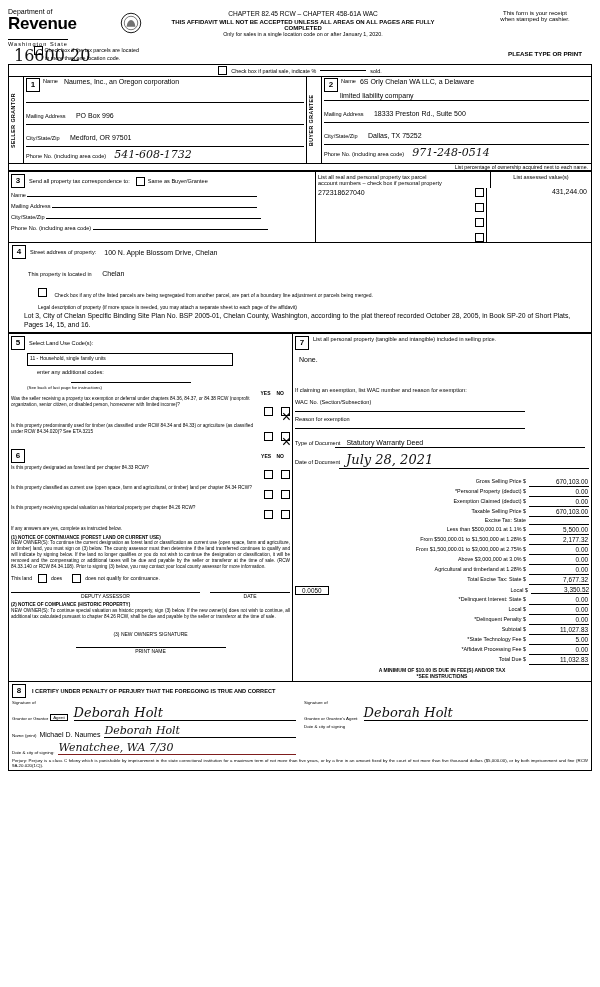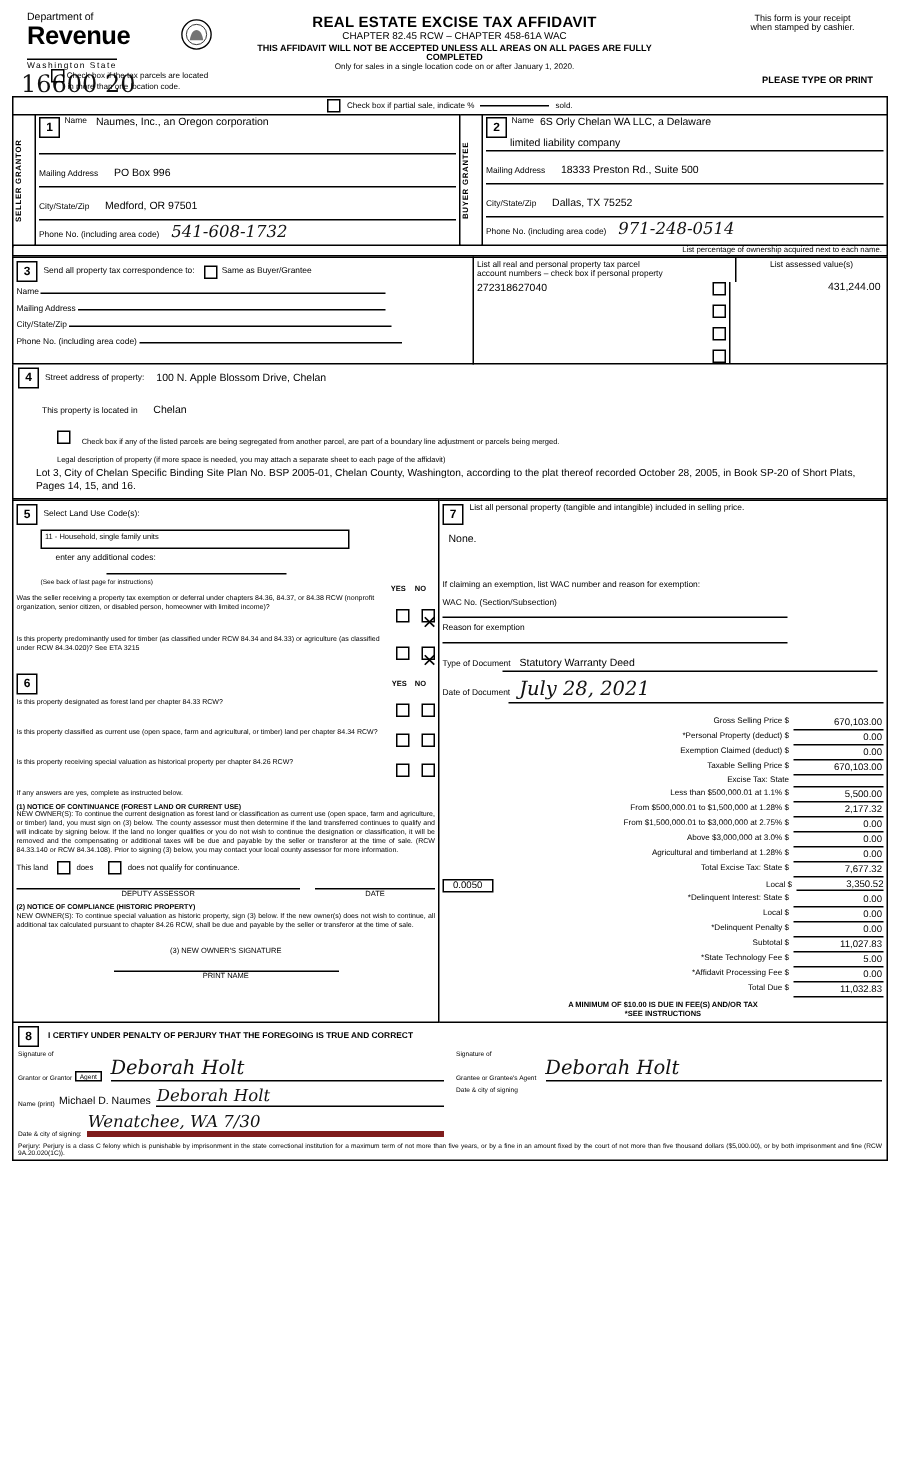--- a/index.html
+++ b/index.html
@@ -9,21 +9,21 @@
   .ctr{text-align:center;}
   .xs{font-size:5px;}
   .tiny{font-size:4.4px;}
   .hand{font-family:"DejaVu Serif",serif;font-style:italic;color:#111;}
   .hand2{font-family:"DejaVu Serif",serif;color:#111;}
   .typed{font-family:"Liberation Sans",sans-serif;font-size:7px;}
   .num{display:inline-block;border:1px solid #000;background:#fff;font-weight:bold;font-size:8px;text-align:center;width:12px;height:12px;line-height:12px;}
   .chk{display:inline-block;width:7px;height:7px;border:1px solid #000;vertical-align:middle;}
   
   .hdr{position:relative;height:58px;}
-  .dept{position:absolute;left:10px;top:2px;width:148px;}
+  .dept{position:absolute;left:0;top:2px;width:148px;}
   .dept .d1{font-size:7px;}
   .dept .d2{font-size:17px;font-weight:bold;letter-spacing:-0.3px;line-height:17px;}
   .dept .d3{font-size:5.6px;letter-spacing:1px;border-top:1px solid #000;display:inline-block;padding-top:1px;}
   .seal{position:absolute;left:108px;top:4px;width:30px;height:26px;}
   .title{position:absolute;left:150px;top:4px;width:290px;text-align:center;}
   .title .t1{font-size:10px;font-weight:bold;letter-spacing:0.2px;}
   .title .t2{font-size:6.6px;}
   .title .t3{font-size:6px;font-weight:bold;margin-top:2px;}
   .title .t4{font-size:5.4px;}
   .receipt{position:absolute;right:2px;top:4px;width:110px;text-align:center;font-size:6px;}
@@ -52,21 +52,20 @@
       <div class="d1">Department of</div>
       <div class="d2">Revenue</div>
       <div class="d3">Washington State</div>
     </div>
     <svg class="seal" viewBox="0 0 40 34">
       <circle cx="20" cy="17" r="13" fill="none" stroke="#000" stroke-width="1.2"></circle>
       <circle cx="20" cy="17" r="9" fill="none" stroke="#000" stroke-width="0.7"></circle>
       <path d="M14 22c1-6 3-9 6-9s5 3 6 9z" fill="#000" opacity="0.55"></path>
     </svg>
     <div class="title">
-      <div class="t1">REAL ESTATE EXCISE TAX AFFIDAVIT</div>
       <div class="t2">CHAPTER 82.45 RCW – CHAPTER 458-61A WAC</div>
       <div class="t3">THIS AFFIDAVIT WILL NOT BE ACCEPTED UNLESS ALL AREAS ON ALL PAGES ARE FULLY COMPLETED</div>
       <div class="t4">Only for sales in a single location code on or after January 1, 2020.</div>
     </div>
     <div class="receipt">
       <div>This form is your receipt</div>
       <div>when stamped by cashier.</div>
     </div>
     <div class="bignum hand2">16600 20</div>
     <div class="typeprint">PLEASE TYPE OR PRINT</div>
@@ -436,21 +435,21 @@
           <span class="tiny" style="border:1px solid #000;padding:0 2px;margin-left:2px;">Agent</span>
           <span class="hand hw-lg" style="margin-left:6px;flex:1;border-bottom:1px solid #000;">Deborah Holt</span>
         </div>
         <div style="display:flex;align-items:flex-end;margin-top:3px;">
           <span class="tiny">Name (print)</span>
           <span class="typed" style="margin-left:3px;">Michael D. Naumes</span>
           <span class="hand hw-md" style="margin-left:4px;flex:1;border-bottom:1px solid #000;">Deborah Holt</span>
         </div>
         <div style="display:flex;align-items:flex-end;margin-top:3px;">
           <span class="tiny">Date &amp; city of signing:</span>
-          <span class="hand hw-md" style="margin-left:4px;flex:1;border-bottom:4px solid #7f1d1d;">Wenatchee, WA  7/30</span>
+          <span class="hand hw-md" style="margin-left:4px;flex:1;border-bottom:1px solid #7f1d1d;">Wenatchee, WA  7/30</span>
         </div>
       </div>
       <div style="flex:1;margin-left:8px;">
         <div class="tiny">Signature of</div>
         <div style="display:flex;align-items:flex-end;">
           <span class="tiny">Grantee or Grantee's Agent</span>
           <span class="hand hw-lg" style="margin-left:6px;flex:1;border-bottom:1px solid #000;">Deborah Holt</span>
         </div>
         <div style="display:flex;align-items:flex-end;margin-top:3px;">
           <span class="tiny">Date &amp; city of signing</span>

